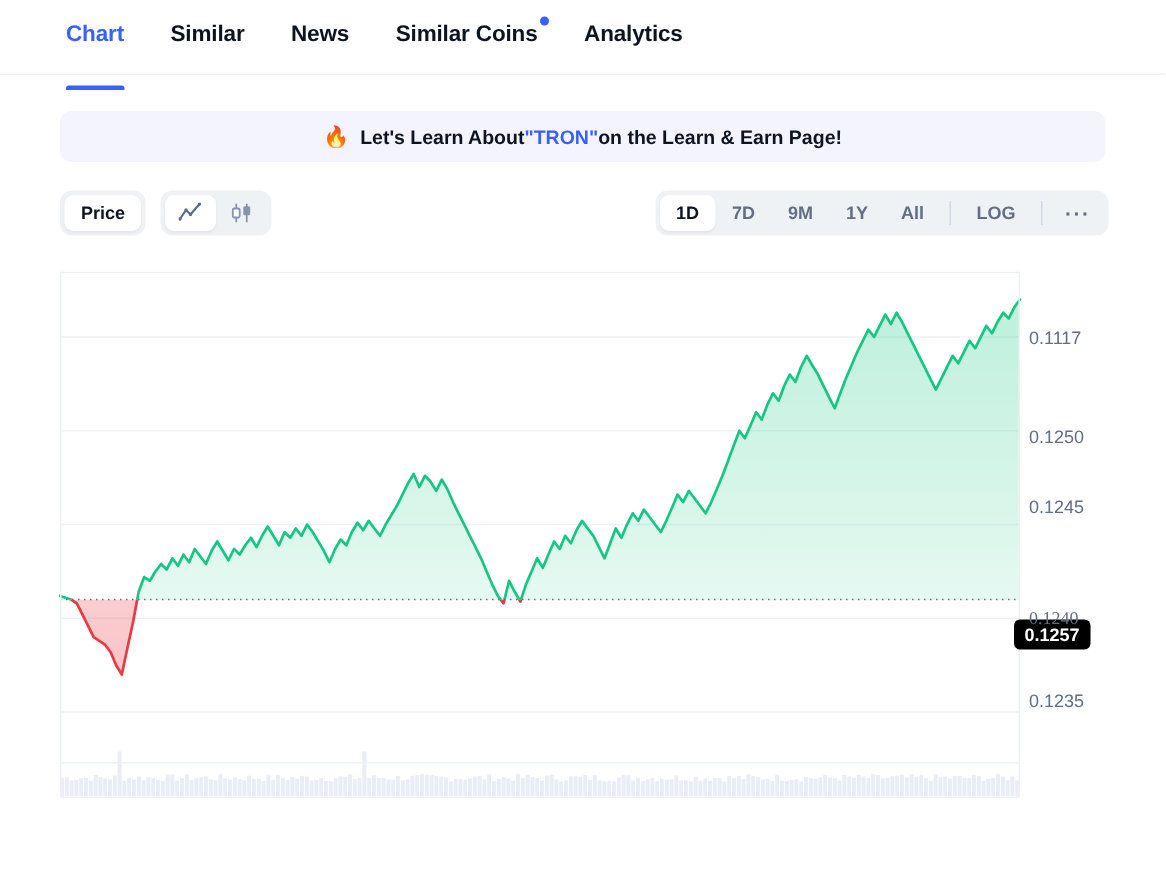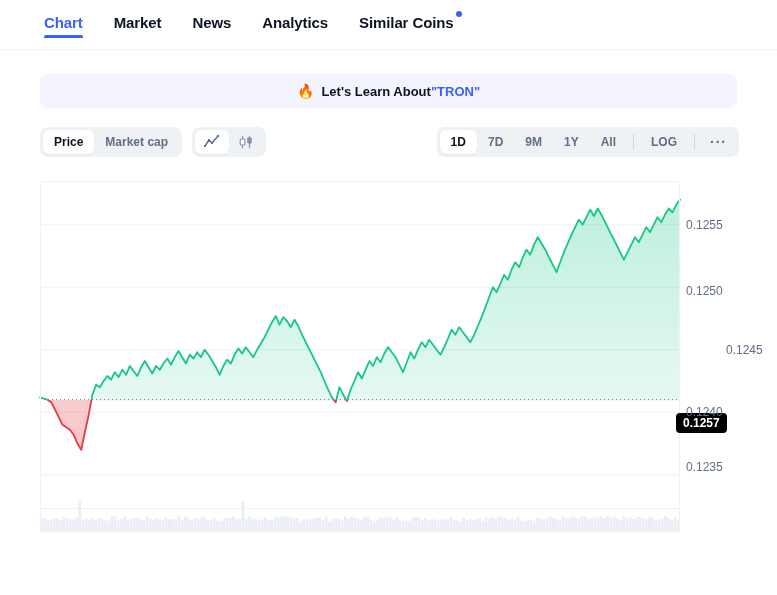--- a/index.html
+++ b/index.html
@@ -24,21 +24,21 @@
     display: flex;
     align-items: flex-start;
     padding-left: 44px;
     box-sizing: border-box;
   }
   .tab {
     position: relative;
     font-size: 15px;
     font-weight: bold;
     color: #0d1421;
-    padding: 14px 0 7px 0;
+    padding: 14px 0 29px 0;
     margin-right: 31px;
     cursor: pointer;
     white-space: nowrap;
     letter-spacing: -0.1px;
   }
   .tab.active {
     color: #3861fb;
   }
   .tab.active::after {
     content: "";
@@ -172,50 +172,48 @@
   .y-label { left: 686px; }
 </style>
 </head>
 <body>
 
 <div class="tabbar">
   <div class="tab active">
     <span>Chart</span>
   </div>
   <div class="tab">
-    <span>Market</span>
+    <span>Similar</span>
   </div>
   <div class="tab">
     <span>News</span>
-  </div>
-  <div class="tab">
-    <span>Analytics</span>
   </div>
   <div class="tab">
     <span>Similar Coins</span>
     <span class="dot"></span>
+  </div>
+  <div class="tab">
+    <span>Analytics</span>
   </div>
 </div>
 
 <div class="banner-wrap">
   <div class="banner">
     <span class="flame">🔥</span>
     <span>Let's Learn About </span>
     <span class="highlight">"TRON"</span>
+    <span> on the Learn &amp; Earn Page!</span>
   </div>
 </div>
 
 <div class="controls">
   <div class="controls-left">
     <div class="segment">
       <div class="seg-btn active">
         <span>Price</span>
-      </div>
-      <div class="seg-btn">
-        <span>Market cap</span>
       </div>
     </div>
     <div class="segment">
       <div class="seg-btn seg-icon active">
         <svg width="16" height="14" viewBox="0 0 16 14">
           <polyline points="1,11 5,5 8,8 14,1" fill="none" stroke="#5a6a87" stroke-width="1.4" stroke-linecap="round" stroke-linejoin="round"></polyline>
           <circle cx="1" cy="11" r="1.1" fill="#5a6a87"></circle>
           <circle cx="5" cy="5" r="1.1" fill="#5a6a87"></circle>
           <circle cx="8" cy="8" r="1.1" fill="#5a6a87"></circle>
           <circle cx="14" cy="1" r="1.1" fill="#5a6a87"></circle>
@@ -501,19 +499,19 @@
         <line x1="679.5" x2="679.5" y1="0" y2="350" stroke="#eff2f5" stroke-width="1"></line>
         <line x1="40" x2="680" y1="327.5" y2="327.5" stroke="#eff2f5" stroke-width="1"></line>
         <line x1="40" x2="680" y1="350.5" y2="350.5" stroke="#eff2f5" stroke-width="1"></line>
       </g>
   </svg>
 
   <div class="price-badge">0.1257</div>
 
   <div id="y-labels">
       <div class="axis-label y-label" style="top: 279px;">0.1235</div>
-      <div class="axis-label y-label" style="top: 224px;">0.1240</div>
-      <div class="axis-label y-label" style="top: 162px; margin-left: 40px;">0.1245</div>
+      <div class="axis-label y-label" style="top: 224px; font-family: Liberation Serif, serif;">0.1240</div>
+      <div class="axis-label y-label" style="top: 150px;">0.1245</div>
       <div class="axis-label y-label" style="top: 103px; text-align: right;">0.1250</div>
-      <div class="axis-label y-label" style="top: 37px;">0.1255</div>
+      <div class="axis-label y-label" style="top: 37px;">0.1117</div>
     </div>
   <div id="x-labels"></div>
 </div>
 
 </body></html>

